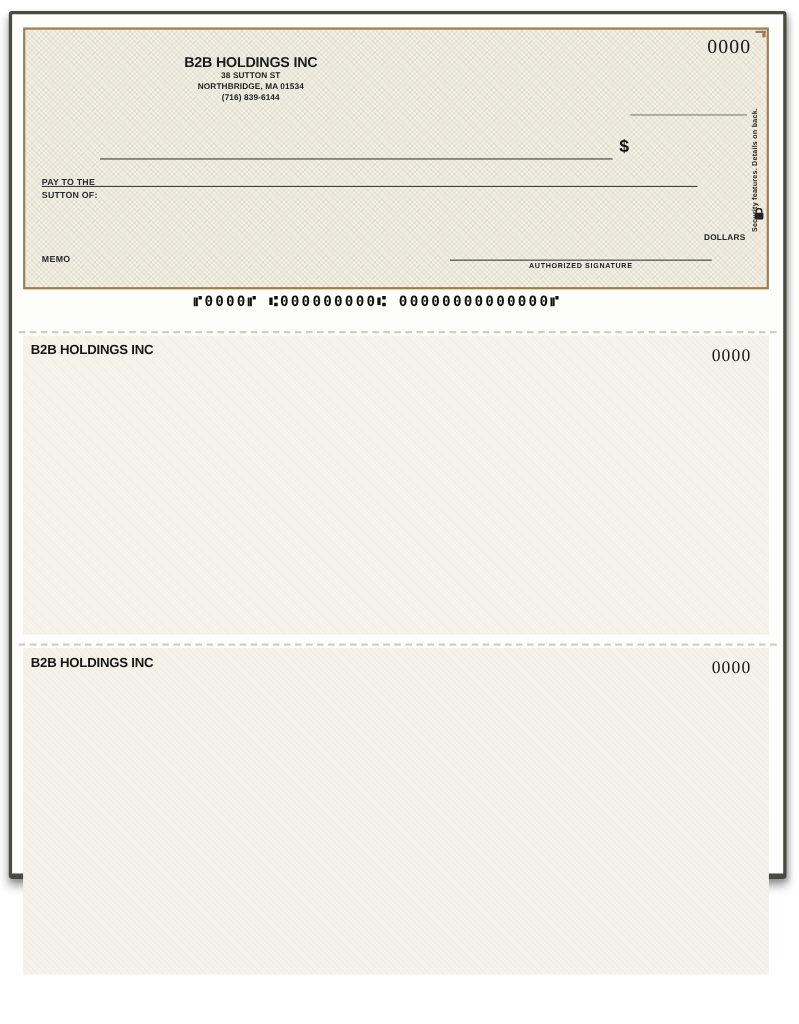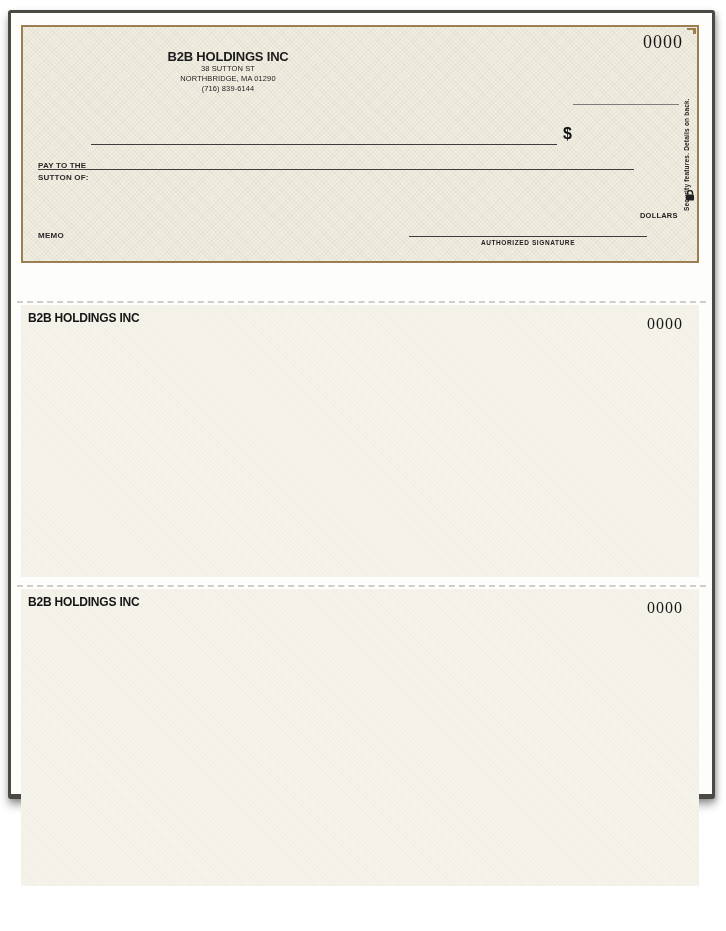--- a/index.html
+++ b/index.html
@@ -30,21 +30,21 @@
     font-family:"Liberation Serif", serif; font-size:18px; color:#181818; letter-spacing:1px;
   }
   .corner-mark {
     position:absolute; right:1px; top:1px; width:9px; height:6px;
     border-top:2px solid #9d7e50; border-right:3px solid #9d7e50;
   }
   .company-block {
     position:absolute; left:110px; top:22px; width:190px; text-align:center; color:#1c1c1c;
   }
   .company-name { font-size:13px; font-weight:bold; letter-spacing:-.2px; }
-  .company-addr { font-size:7.5px; font-weight:normal; line-height:1.3; letter-spacing:.1px; }
+  .company-addr { font-size:7.5px; font-weight:bold; line-height:1.3; letter-spacing:.1px; }
   .date-line {
     position:absolute; right:18px; top:50px; width:106px; height:28px;
     border-bottom:1.5px solid #7d7d7d;
   }
   .payto {
     position:absolute; left:15px; top:95px; font-size:8px; font-weight:600;
     color:#2a2a2a; line-height:1.45; letter-spacing:.2px;margin-top:38px;
   }
   .payee-line {
     position:absolute; left:68px; top:90px; width:466px; height:28px;
@@ -108,21 +108,21 @@
 <div class="canvas">
   <div class="sheet">
 
     <div class="check-box">
       <div class="corner-mark"></div>
       <div class="check-number">0000</div>
 
       <div class="company-block">
         <div class="company-name">B2B HOLDINGS INC</div>
         <div class="company-addr">38 SUTTON ST</div>
-        <div class="company-addr">NORTHBRIDGE, MA 01290</div>
+        <div class="company-addr">NORTHBRIDGE, MA 01534</div>
         <div class="company-addr">(716) 839-6144</div>
       </div>
 
       <div class="date-line"></div>
 
       <div class="payto">
         <div>PAY TO THE</div>
         <div>SUTTON OF:</div>
       </div>
       <div class="payee-line"></div>
@@ -139,20 +139,21 @@
         </svg>
       </div>
 
       <div class="memo-label">MEMO</div>
       <div class="sig-block">
         <div class="sig-line"></div>
         <div class="sig-label">AUTHORIZED SIGNATURE</div>
       </div>
     </div>
 
+    <div class="micr">⑈0000⑈ ⑆000000000⑆ 00000000000000⑈</div>
 
     <div class="perf perf1"></div>
     <div class="stub stub1">
       <div class="stub-name">B2B HOLDINGS INC</div>
       <div class="stub-number">0000</div>
     </div>
 
     <div class="perf perf2"></div>
     <div class="stub stub2">
       <div class="stub-name">B2B HOLDINGS INC</div>

